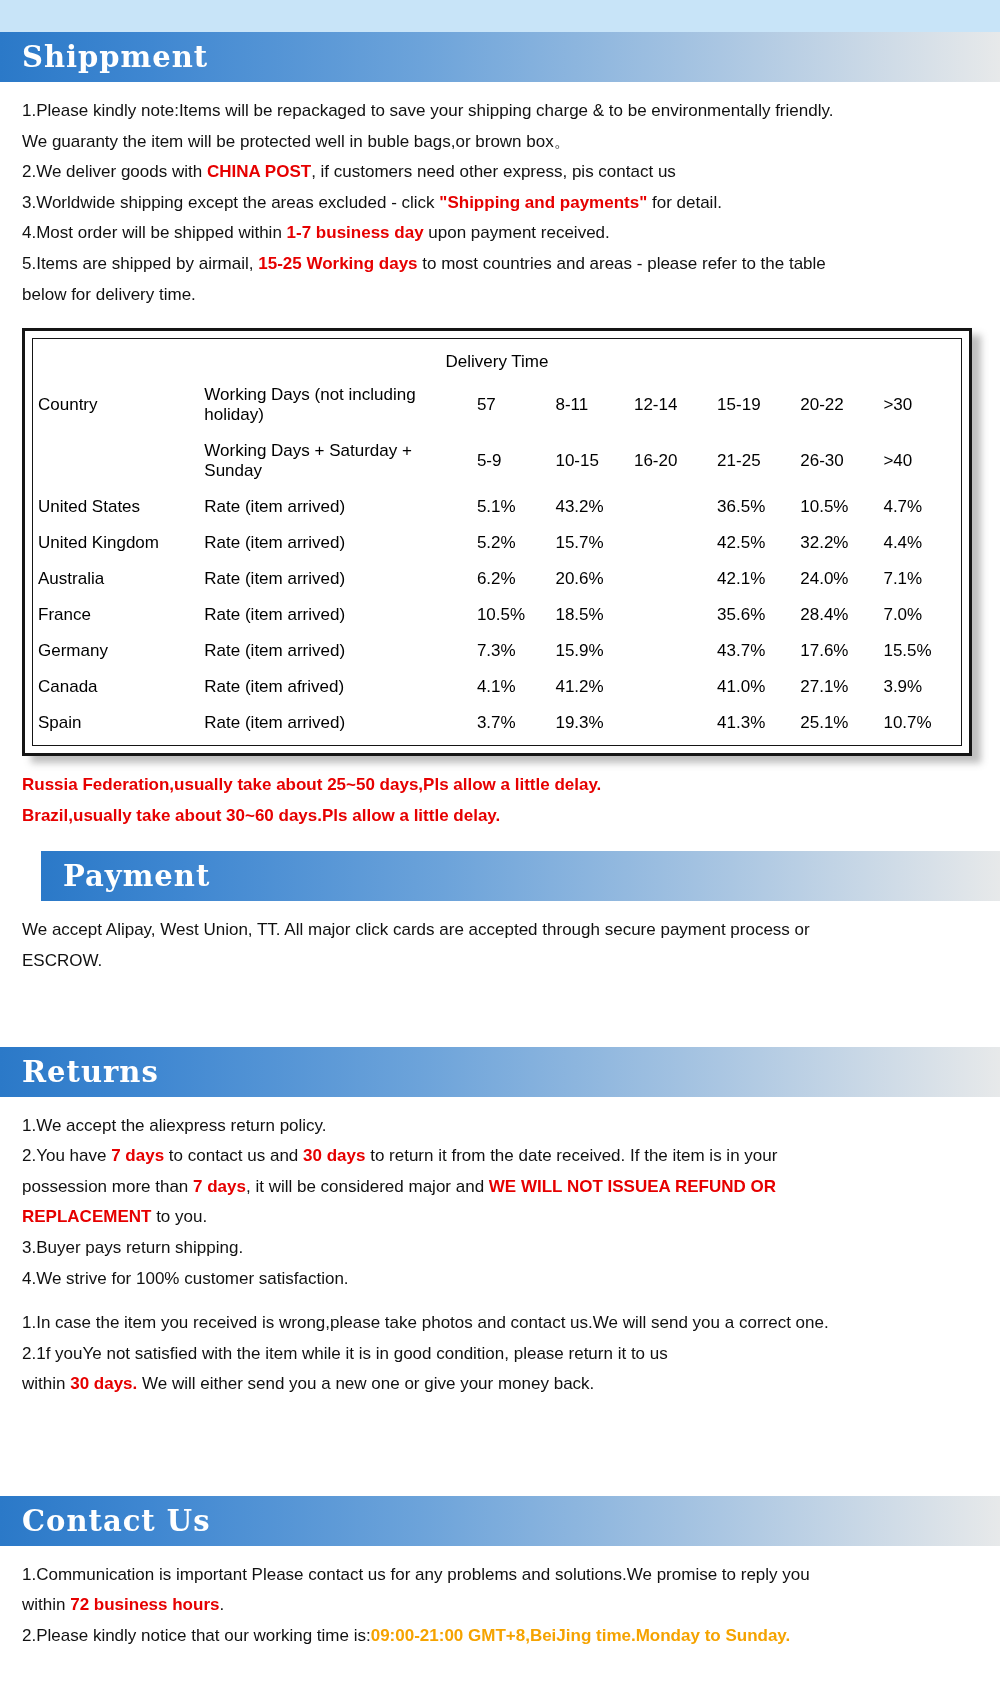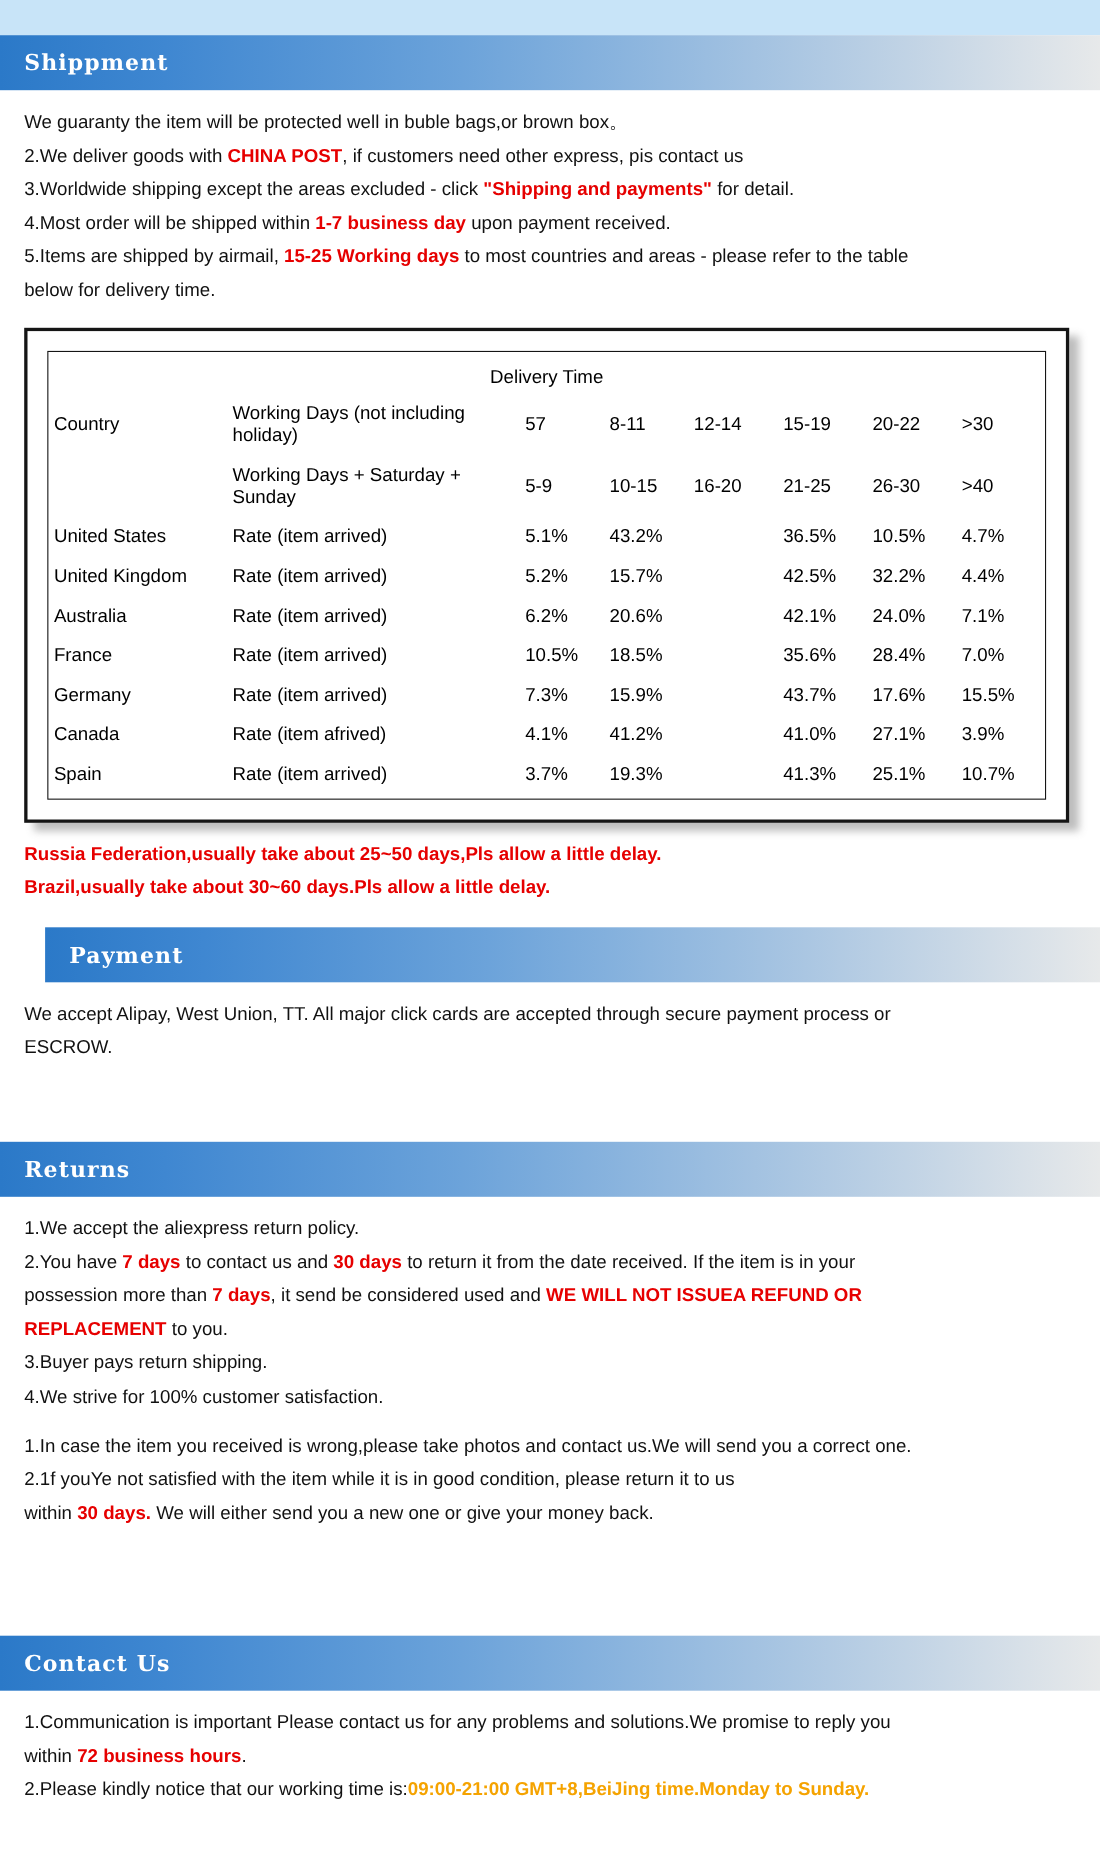--- a/index.html
+++ b/index.html
@@ -21,57 +21,58 @@
     height: 50px;
     flex: 0 0 auto;
     display: flex;
     align-items: center;
     padding-left: 22px;
     background: linear-gradient(90deg, #2b79c8 0%, #3f87d1 15%, #6ca3da 42%, #aac6e2 72%, #e7e9ea 100%);
   }
   .section-header .title {
     font-family: "DejaVu Serif", "Liberation Serif", serif;
     font-weight: 700;
-    font-size: 20px;
+    font-size: 29px;
     color: #ffffff;
     letter-spacing: 1px;
   }
   .mt-payment   { margin-top: 20px; margin-left: 41px; }
   .mt-returns   { margin-top: 70px; }
   .mt-guarantee { margin-top: 28px; }
   .mt-contact   { margin-top: 96px; }
 
   .text-block { padding: 14px 22px 0 22px; font-size: 17px; line-height: 1.8; }
   .text-block p { margin: 0; }
   .red    { color: #e60000; font-weight: 700; }
   .orange { color: #f5a300; font-weight: 700; }
 
   .table-outer {
     margin: 18px 28px 0 22px;
     border: 3px solid #151515;
-    padding: 18px;
+    padding: 7px;
     background: #ffffff;
     box-shadow: 9px 7px 7px rgba(110,110,110,0.45);
   }
   .table-inner { border: 1px solid #151515; padding: 4px 2px; }
   table.dtable { width: 100%; border-collapse: collapse; font-size: 17px; color: #000; }
   table.dtable td { padding: 8px 3px; text-align: left; vertical-align: middle; }
   table.dtable tr.t-title td { text-align: center; padding: 9px 0 5px 0; }
 </style>
 </head>
 <body>
 
 <div class="page">
 
   <div class="strip top"></div>
 
   <div class="section-header">
     <span class="title">Shippment</span>
   </div>
   <div class="text-block">
+    <p><span>1.Please kindly note:Items will be repackaged to save your shipping charge &amp; to be environmentally friendly.</span></p>
     <p><span>We guaranty the item will be protected well in buble bags,or brown box。</span></p>
     <p><span>2.We deliver goods with </span><span class="red">CHINA POST</span><span>, if customers need other express, pis contact us</span></p>
     <p><span>3.Worldwide shipping except the areas excluded - click </span><span class="red">"Shipping and payments"</span><span> for detail.</span></p>
     <p><span>4.Most order will be shipped within </span><span class="red">1-7 business day</span><span> upon payment received.</span></p>
     <p><span>5.Items are shipped by airmail, </span><span class="red">15-25 Working days</span><span> to most countries and areas - please refer to the table</span></p>
     <p><span>below for delivery time.</span></p>
   </div>
 
   <div class="table-outer">
     <div class="table-inner">
@@ -190,21 +191,21 @@
     <p><span>We accept Alipay, West Union, TT. All major click cards are accepted through secure payment process or</span></p>
     <p><span>ESCROW.</span></p>
   </div>
 
   <div class="section-header mt-returns">
     <span class="title">Returns</span>
   </div>
   <div class="text-block">
     <p><span>1.We accept the aliexpress return policy.</span></p>
     <p><span>2.You have </span><span class="red">7 days</span><span> to contact us and </span><span class="red">30 days</span><span> to return it from the date received. If the item is in your</span></p>
-    <p><span>possession more than </span><span class="red">7 days</span><span>, it send be considered used and </span><span class="red">WE WILL NOT ISSUEA REFUND OR</span></p>
+    <p><span>possession more than </span><span class="red">7 days</span><span>, it will be considered major and </span><span class="red">WE WILL NOT ISSUEA REFUND OR</span></p>
     <p><span class="red">REPLACEMENT</span><span> to you.</span></p>
     <p><span>3.Buyer pays return shipping.</span></p>
     <p><span>4.We strive for 100% customer satisfaction.</span></p>
   </div>
 
   <div class="text-block">
     <p><span>1.In case the item you received is wrong,please take photos and contact us.We will send you a correct one.</span></p>
     <p><span>2.1f youYe not satisfied with the item while it is in good condition, please return it to us</span></p>
     <p><span>within </span><span class="red">30 days.</span><span> We will either send you a new one or give your money back.</span></p>
   </div>

